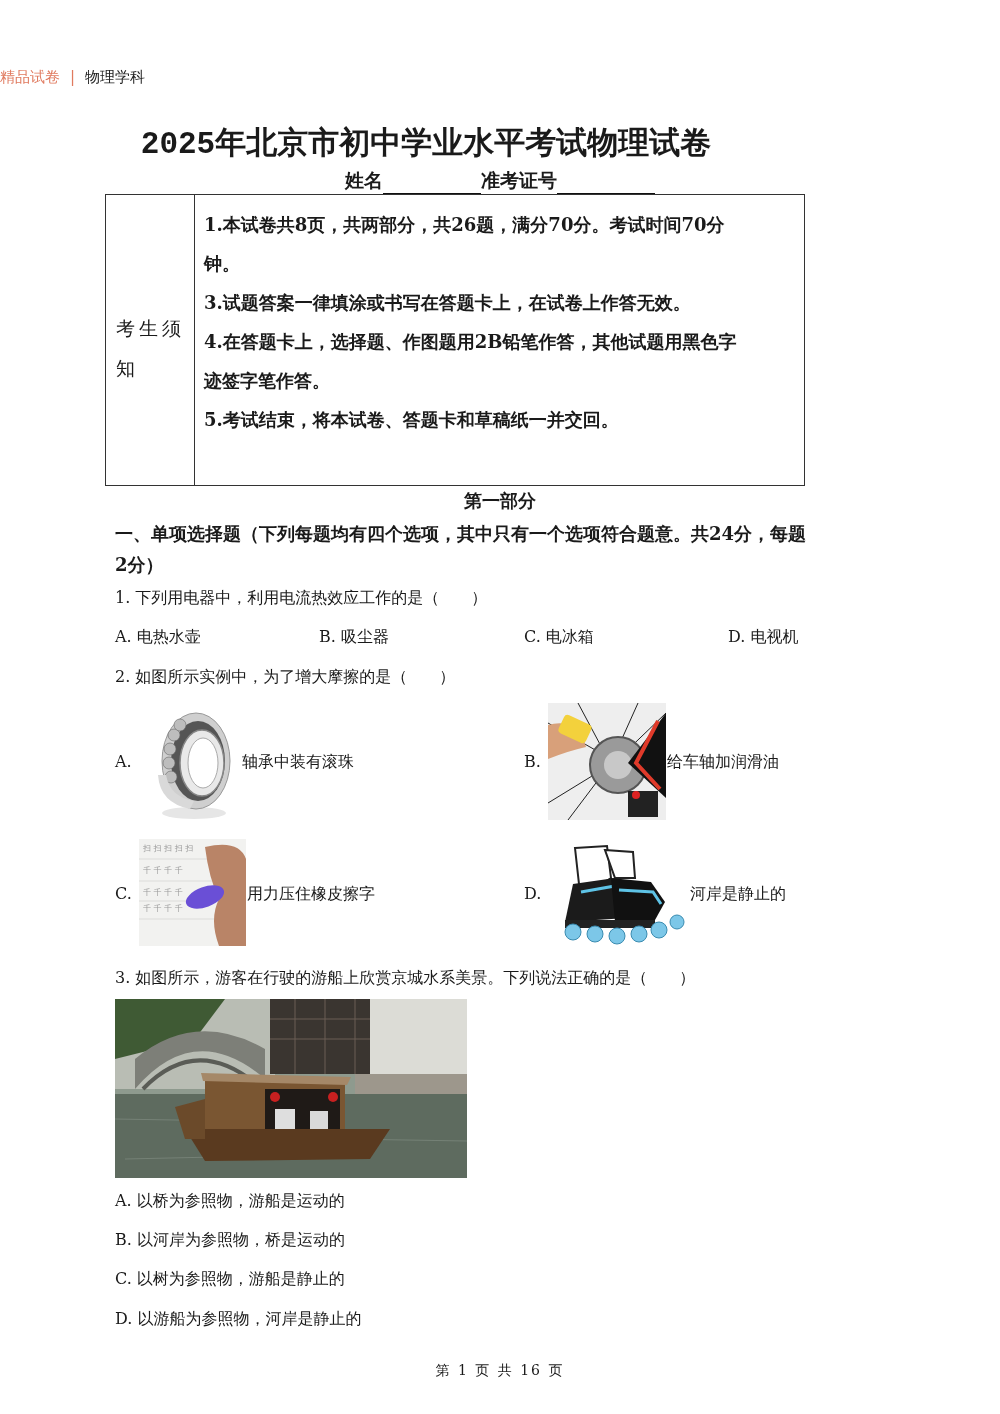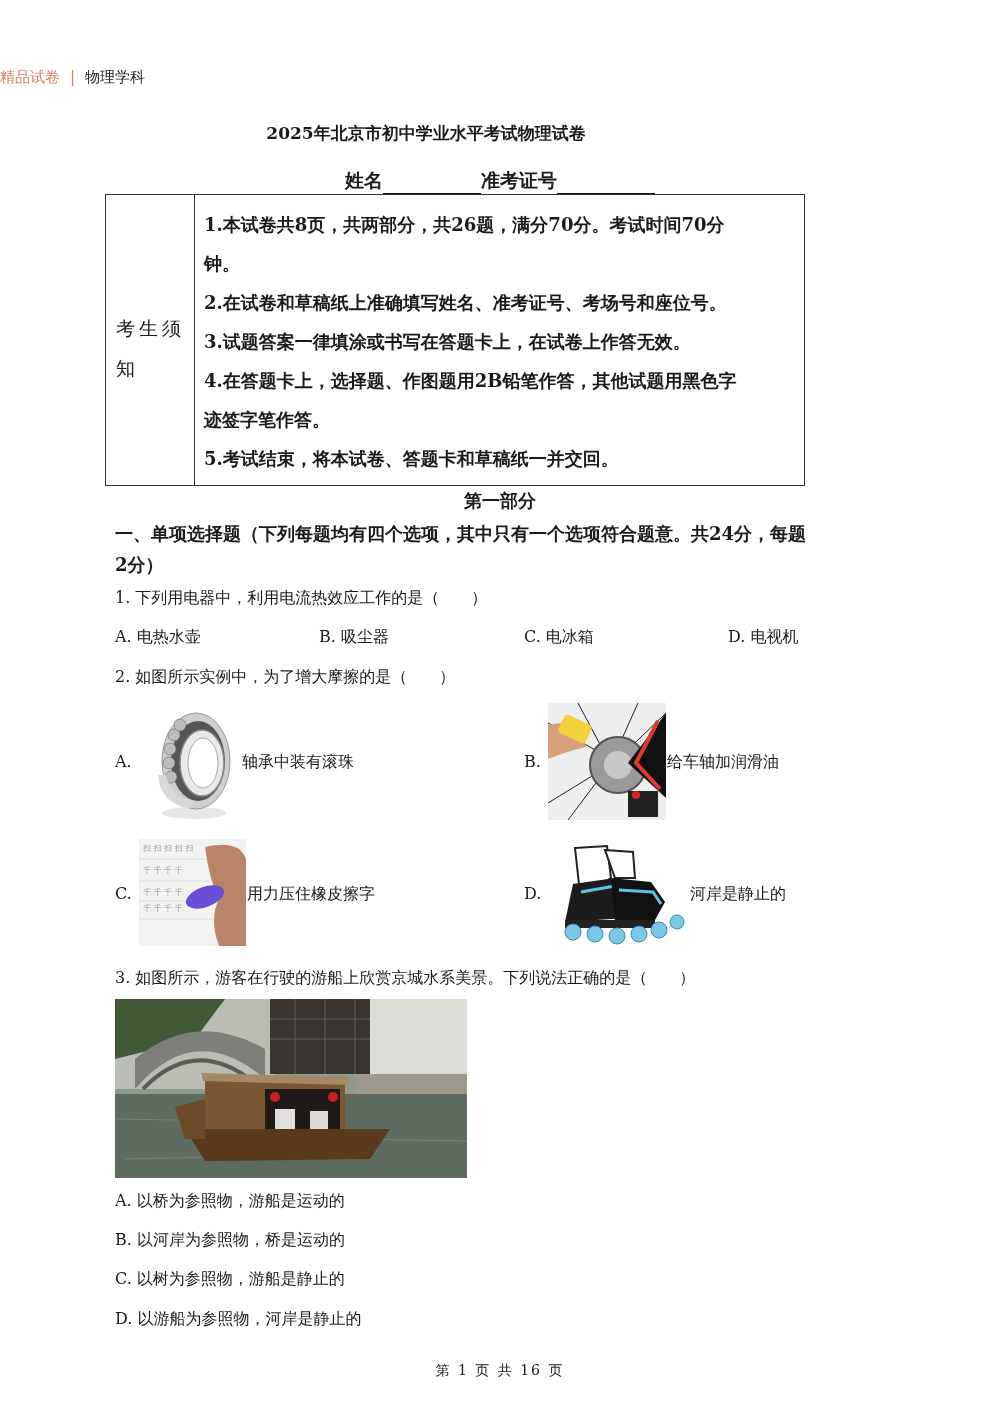--- a/index.html
+++ b/index.html
@@ -4,21 +4,21 @@
 <style>
   html, body { margin:0; padding:0; background:#ffffff; }
   body { width:1000px; height:1414px; position:relative; overflow:hidden;
          font-family:"DejaVu Serif","Liberation Serif",serif; color:#1a1a1a; }
   .abs { position:absolute; }
   .header { top:68px; left:0; width:1000px; text-align:left; font-size:15px;
             font-family:"DejaVu Sans","Liberation Sans",sans-serif; }
   .brand { color:#e07a5f; }
   .sep { color:#e07a5f; margin:0 10px; }
   .subject { color:#222; }
-  .title { top:122px; left:0; width:852px; text-align:center; font-size:17px; font-weight:bold; }
+  .title { top:122px; left:0; width:852px; text-align:center; font-size:31px; font-weight:bold;font-family:Liberation Mono, monospace; }
   .idline { top:168px; left:0; width:1000px; text-align:center; font-size:19px; font-weight:bold; }
   .blank { display:inline-block; border-bottom:1.5px solid #111; width:98px; height:20px; vertical-align:bottom; }
   .notice { top:194px; left:105px; width:698px; height:290px; border:1.5px solid #333; }
   .notice-label { position:absolute; left:0; top:0; width:88px; height:100%; border-right:1.5px solid #333; }
   .notice-label span { position:absolute; left:10px; top:113px; width:76px; font-size:19px; line-height:40px; letter-spacing:4px;
             font-family:"DejaVu Sans","Liberation Sans",sans-serif; }
   .notice-items { position:absolute; left:98px; top:10px; width:594px; font-size:18px; font-weight:bold; line-height:39px; }
   .notice-items div { margin:0; }
   .part { top:489px; left:0; width:1000px; text-align:center; font-size:18px; font-weight:bold; }
   .section { top:518px; left:115px; width:780px; font-size:18px; font-weight:bold; line-height:31px; }
@@ -40,21 +40,20 @@
   <span>姓名</span><span class="blank"></span><span>准考证号</span><span class="blank"></span>
 </div>
 
 <div class="abs notice">
   <div class="notice-label">
     <span>考生须知</span>
   </div>
   <div class="notice-items">
     <div>1.本试卷共8页，共两部分，共26题，满分70分。考试时间70分</div>
     <div>钟。</div>
-    <div>2.在试卷和草稿纸上准确填写姓名、准考证号、考场号和座位号。</div>
     <div>3.试题答案一律填涂或书写在答题卡上，在试卷上作答无效。</div>
     <div>4.在答题卡上，选择题、作图题用2B铅笔作答，其他试题用黑色字</div>
     <div>迹签字笔作答。</div>
     <div>5.考试结束，将本试卷、答题卡和草稿纸一并交回。</div>
   </div>
 </div>
 
 <div class="abs part">第一部分</div>
 
 <div class="abs section">

